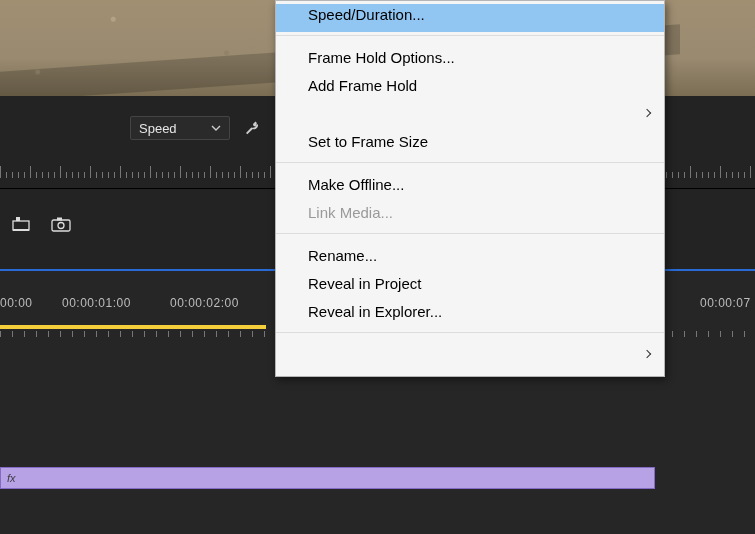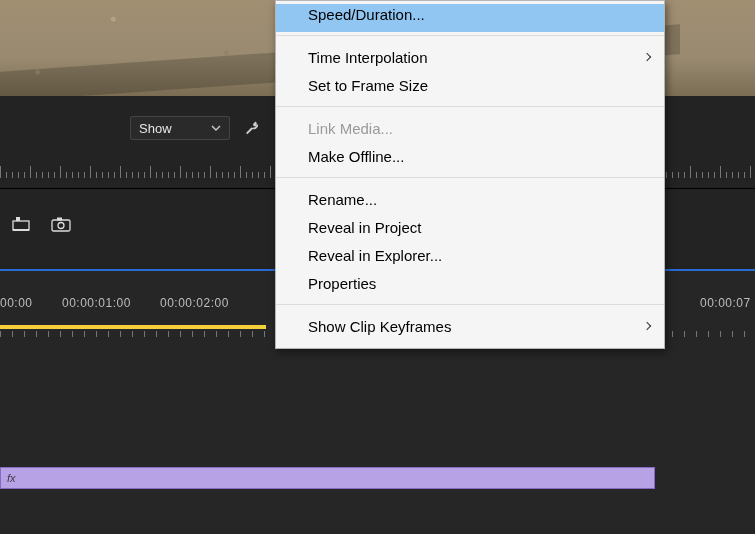--- a/index.html
+++ b/index.html
@@ -63,21 +63,21 @@
 </head>
 <body>
 
 <div class="preview">
   <div class="grain"></div>
   <div class="shadow"></div>
 </div>
 
 <div class="monitor-dark"></div>
 <div class="quality">
-  <span>Show</span>
+  <span>Speed</span>
   <span class="chev">
     <svg width="10" height="6">
         <path d="M1 1 L5 5 L9 1" fill="none" stroke="#ccc" stroke-width="1.4"></path>
       </svg>
   </span>
 </div>
 <div class="wrench">
   <svg width="18" height="18" viewBox="0 0 18 18">
       <path d="M13.5 3.5a4 4 0 0 1-5.2 5L3 14l1.3 1.3 5.5-5.3a4 4 0 0 0 5-5.1l-2.5 2.5-1.8-.5-.5-1.8 2.5-2.6z" fill="#ccc"></path>
     </svg>
@@ -228,21 +228,21 @@
       </svg>
   </div>
 </div>
 
 <div class="blue-line"></div>
 
 <div class="timeline">
   <div class="timecodes">
     <span class="tc" style="left:0px">00:00</span>
     <span class="tc" style="left:62px">00:00:01:00</span>
-    <span class="tc" style="left:160px">00:00:02:00</span>
+    <span class="tc" style="left:170px">00:00:02:00</span>
     <span class="tc" style="left:700px">00:00:07</span>
   </div>
   <div class="ruler2">
       <div class="t" style="left: 0px;"></div>
       <div class="t" style="left: 12px;"></div>
       <div class="t" style="left: 24px;"></div>
       <div class="t" style="left: 36px;"></div>
       <div class="t" style="left: 48px;"></div>
       <div class="t" style="left: 60px;"></div>
       <div class="t" style="left: 72px;"></div>
@@ -309,44 +309,45 @@
     <span class="fx">fx</span>
   </div>
 </div>
 
 <div class="ctx" id="ctx">
     <div class="mi hl">
       <span>Speed/Duration...</span>
     </div>
     <div class="mi sep"></div>
     <div class="mi">
-      <span>Time Interpolation</span>
+      <span>Frame Hold Options...</span>
+    </div>
+    <div class="mi">
+      <span>Add Frame Hold</span>
+    </div>
+    <div class="mi">
       <span class="sub"></span>
     </div>
     <div class="mi">
       <span>Set to Frame Size</span>
     </div>
     <div class="mi sep"></div>
+    <div class="mi">
+      <span>Make Offline...</span>
+    </div>
     <div class="mi dis">
       <span>Link Media...</span>
     </div>
-    <div class="mi">
-      <span>Make Offline...</span>
-    </div>
     <div class="mi sep"></div>
     <div class="mi">
       <span>Rename...</span>
     </div>
     <div class="mi">
       <span>Reveal in Project</span>
     </div>
     <div class="mi">
       <span>Reveal in Explorer...</span>
     </div>
-    <div class="mi">
-      <span>Properties</span>
-    </div>
     <div class="mi sep"></div>
     <div class="mi">
-      <span>Show Clip Keyframes</span>
       <span class="sub"></span>
     </div>
   </div>
 
 </body></html>

